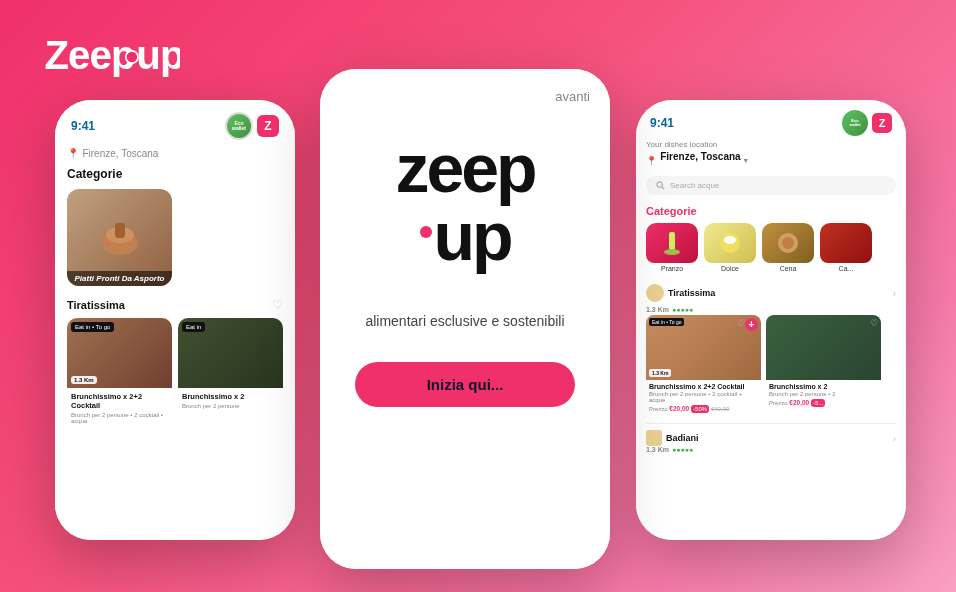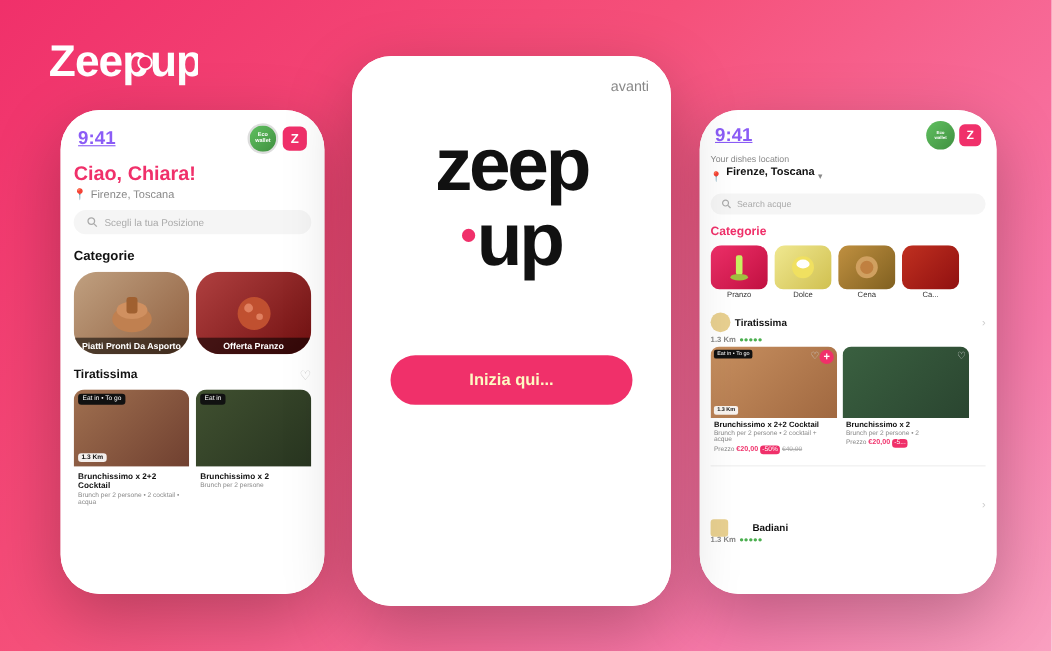--- a/index.html
+++ b/index.html
@@ -37,21 +37,21 @@
     .phone-left {
       left: 55px;
       top: 100px;
       width: 240px;
       height: 440px;
     }
 
     
     .phone-center {
       left: 320px;
-      top: 51px;
+      top: 69px;
       width: 290px;
       height: 500px;
       z-index: 2;
     }
 
     
     .phone-right {
       right: 50px;
       top: 100px;
       width: 270px;
@@ -67,24 +67,23 @@
     }
 
     .status-bar {
       display: flex;
       justify-content: space-between;
       align-items: center;
       margin-bottom: 8px;
       padding: 0 4px;
     }
     .status-time {
-      font-size: 17px;
-      font-weight: 700;
-      color: #8b5cf6;
-      text-decoration: underline;
+      font-size: 12px;
+      font-weight: 700;
+      color: #0369a1;
     }
 
     .greeting {
       font-size: 18px;
       font-weight: 700;
       color: #111;
       margin-bottom: 2px;
     }
     .greeting span {
       color: #f0306a;
@@ -123,24 +122,25 @@
       margin-bottom: 8px;
     }
 
     .categories-grid {
       display: grid;
       grid-template-columns: 1fr 1fr;
       gap: 6px;
       margin-bottom: 12px;
     }
     .category-card {
-      border-radius: 22px;
+      border-radius: 12px;
       overflow: hidden;
       position: relative;
-      height: 75px;
+      height: 97px;
+      font-style: italic;
     }
     .category-card .cat-label {
       position: absolute;
       bottom: 0;
       left: 0;
       right: 0;
       background: rgba(0,0,0,0.55);
       color: #fff;
       font-size: 8px;
       font-weight: 600;
@@ -259,21 +259,21 @@
       font-size: 14px;
       color: #444;
       text-align: center;
       line-height: 1.5;
       margin-bottom: 30px;
       padding: 0 10px;
     }
 
     .btn-inizia {
       background: #f0306a;
-      color: #fef9c3;
+      color: #0f172a;
       border: none;
       border-radius: 30px;
       padding: 14px 60px;
       font-size: 15px;
       font-weight: 700;
       cursor: pointer;
       margin-bottom: 14px;
       width: 220px;
       text-align: center;
     }
@@ -541,59 +541,38 @@
     <div class="status-bar">
       <span class="status-time">9:41</span>
       <div class="left-header-right">
         <div class="stamp-badge">
           <span style="font-size:5px;color:#fff;font-weight:700;text-align:center;line-height:1.1">Eco<br>wallet</span>
         </div>
         <div class="z-badge">Z</div>
       </div>
     </div>
 
-    <div class="greeting">
-      <span>Ciao,</span>
-      <span style="color:#f0306a;">Chiara!</span>
-    </div>
     <div class="location-row">
       <span class="location-pin">📍</span>
       <span>Firenze, Toscana</span>
     </div>
 
-    <div class="search-bar">
-      <svg width="10" height="10" viewBox="0 0 10 10">
-          <circle cx="4" cy="4" r="3" stroke="#aaa" stroke-width="1.2" fill="none"></circle>
-          <line x1="6.5" y1="6.5" x2="9" y2="9" stroke="#aaa" stroke-width="1.2"></line>
-        </svg>
-      <span>Scegli la tua Posizione</span>
-    </div>
 
     <div class="section-title">Categorie</div>
     <div class="categories-grid">
       <div class="category-card">
         <div class="food-img-placeholder cat-img-1" style="background:linear-gradient(135deg,#c0a080,#906040);display:flex;align-items:center;justify-content:center;">
           <svg width="50" height="50" viewBox="0 0 50 50">
             <ellipse cx="25" cy="30" rx="18" ry="12" fill="#c08050"></ellipse>
             <ellipse cx="25" cy="22" rx="14" ry="8" fill="#d09060"></ellipse>
             <rect x="20" y="10" width="10" height="15" rx="3" fill="#a06030"></rect>
           </svg>
         </div>
         <div class="cat-label">Piatti Pronti Da Asporto</div>
       </div>
-      <div class="category-card">
-        <div class="food-img-placeholder" style="background:linear-gradient(135deg,#b04040,#701010);display:flex;align-items:center;justify-content:center;">
-          <svg width="50" height="50" viewBox="0 0 50 50">
-            <circle cx="25" cy="25" r="15" fill="#c05030"></circle>
-            <circle cx="20" cy="20" r="4" fill="#e08060"></circle>
-            <circle cx="30" cy="28" r="3" fill="#e08060"></circle>
-          </svg>
-        </div>
-        <div class="cat-label">Offerta Pranzo</div>
-      </div>
     </div>
 
     <div class="restaurant-row">
       <span class="restaurant-name">Tiratissima</span>
       <span class="heart-icon">♡</span>
     </div>
 
     <div class="food-cards-row">
       <div class="food-card">
         <div class="food-card-img" style="background:linear-gradient(135deg,#a07050,#704030);">
@@ -623,20 +602,21 @@
     <div class="zeepup-logo-center">
       <div style="font-family:'Arial Black',Arial,sans-serif;font-weight:900;font-size:68px;line-height:1;color:#111;letter-spacing:-3px;">zeep</div>
       <div style="display:flex;align-items:center;">
         <span class="zeep-dot"></span>
         <span style="font-family:'Arial Black',Arial,sans-serif;font-weight:900;font-size:68px;line-height:1;color:#111;letter-spacing:-3px;">up</span>
       </div>
     </div>
 
     <div class="welcome-sub">
       <br>
+      <span>alimentari esclusive e sostenibili</span>
     </div>
 
     <button class="btn-inizia">Inizia qui...</button>
   </div>
 </div>
 
 <div class="phone-wrapper phone-right">
   <div class="phone-right-content">
 
     <div class="status-bar" style="margin-bottom:4px;">
@@ -743,21 +723,21 @@
         <div class="price-row">
           <span style="font-size:6px;color:#888;">Prezzo </span>
           <span class="price-new">€20,00</span>
           <span class="discount-badge">-5...</span>
         </div>
       </div>
     </div>
 
     <hr class="sep-line">
     <div class="badiani-row">
-      <div style="display:flex;align-items:center;gap:22px;margin-top:42px;">
+      <div style="display:flex;align-items:center;gap:4px;">
         <div style="width:16px;height:16px;border-radius:3px;background:#e8d090;"></div>
         <span class="badiani-name">Badiani</span>
       </div>
       <span class="chevron">›</span>
     </div>
     <div class="km-row">
       <span class="km-text">1.3 Km</span>
       <div style="display:flex;gap:2px;">
         <span style="font-size:7px;color:#4caf50;">●●●●●</span>
       </div>

